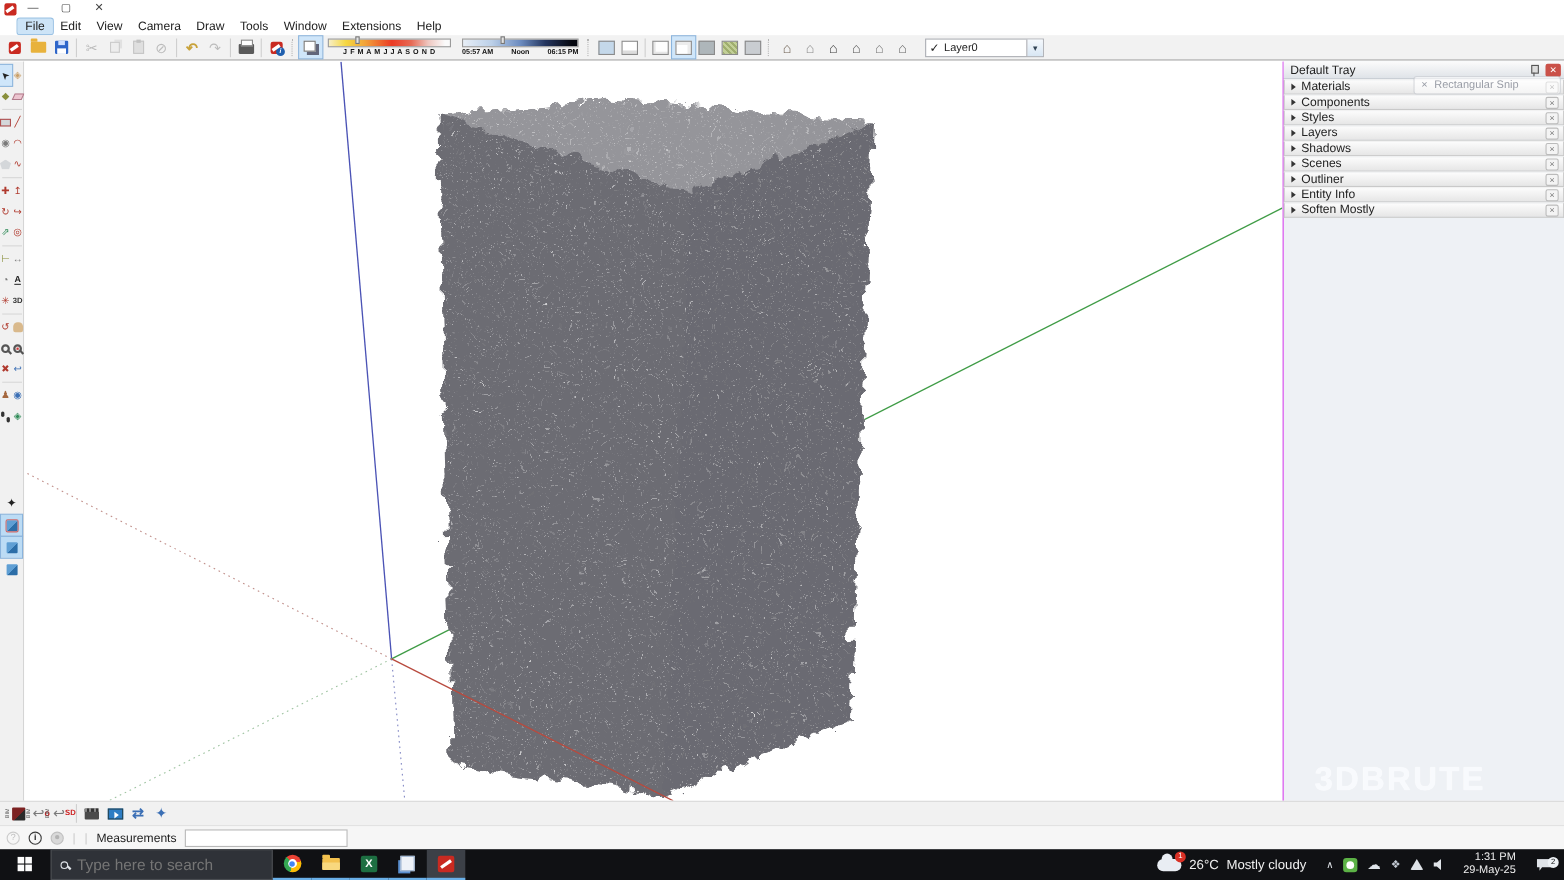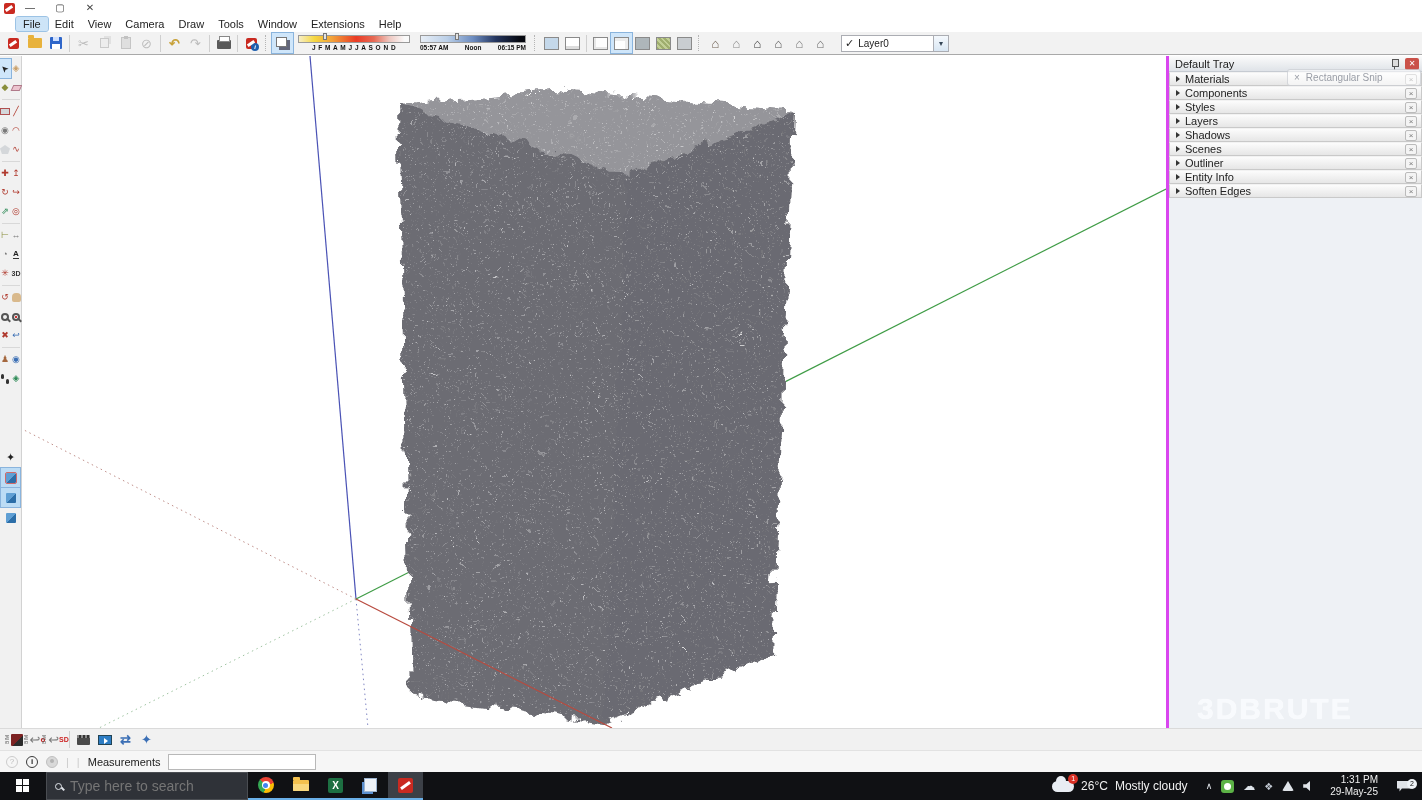--- a/index.html
+++ b/index.html
@@ -89,21 +89,21 @@
   .txtA { font-size:8px; font-weight:bold; border-bottom:1px solid #333; line-height:8px; }
   .txt3d { font-size:7px; font-weight:bold; color:#333; }
   .bluecube { width:10px; height:10px; background:linear-gradient(135deg,#5f9fd4 55%,#2c6ea8 55%); border-radius:1px; }
   .bluecube.fr { outline:1px solid #d06a6a; }
 
   
   .viewport { flex:1; position:relative; background:#fff; overflow:hidden; }
   .viewport svg { display:block; }
 
   
-  .tray { width:256px; background:#eef1f5; border-left:3px solid #d946ef; position:relative; flex:none; }
+  .tray { width:256px; background:#eef1f5; border-left:1px solid #d946ef; position:relative; flex:none; }
   .trayhdr { height:16px; background:linear-gradient(#fbfbfb,#dfe3e8); border-bottom:1px solid #c6cbd2; display:flex; align-items:center; padding:0 3px 0 6px; }
   .trayhdr .tt { flex:1; font-size:11px; }
   .pin { width:9px; height:12px; position:relative; margin-right:6px; }
   .pin::before { content:""; position:absolute; top:1px; left:2px; width:5px; height:6px; border:1px solid #555; background:#ddd; }
   .pin::after { content:""; position:absolute; top:8px; left:4px; width:1px; height:4px; background:#555; }
   .trayclose { width:14px; height:12px; background:#ca5149; color:#fff; font-size:8px; line-height:12px; text-align:center; border-radius:2px; }
   .trow { height:14px; display:flex; align-items:center; gap:5px; padding:0 4px 0 6px; background:linear-gradient(#fcfcfc,#e6e6e6); border:1px solid #c9c9c9; border-top-color:#f2f2f2; }
   .trow .arr { width:0; height:0; border-left:4px solid #333; border-top:3px solid transparent; border-bottom:3px solid transparent; }
   .trow .lbl { flex:1; font-size:11px; }
   .trow .xbx { width:12px; height:11px; border:1px solid #bbb; background:#f4f4f4; color:#777; font-size:8px; line-height:10px; text-align:center; border-radius:2px; }
@@ -559,21 +559,21 @@
         <span class="lbl">Outliner</span>
         <span class="xbx">×</span>
       </div>
       <div class="trow">
         <span class="arr"></span>
         <span class="lbl">Entity Info</span>
         <span class="xbx">×</span>
       </div>
       <div class="trow">
         <span class="arr"></span>
-        <span class="lbl">Soften Edges</span>
+        <span class="lbl">Soften Mostly</span>
         <span class="xbx">×</span>
       </div>
 
       <div class="snip">
         <span>×</span>
         <span>Rectangular Snip</span>
       </div>
       <div class="watermark">3DBRUTE</div>
     </div>
   </div>

